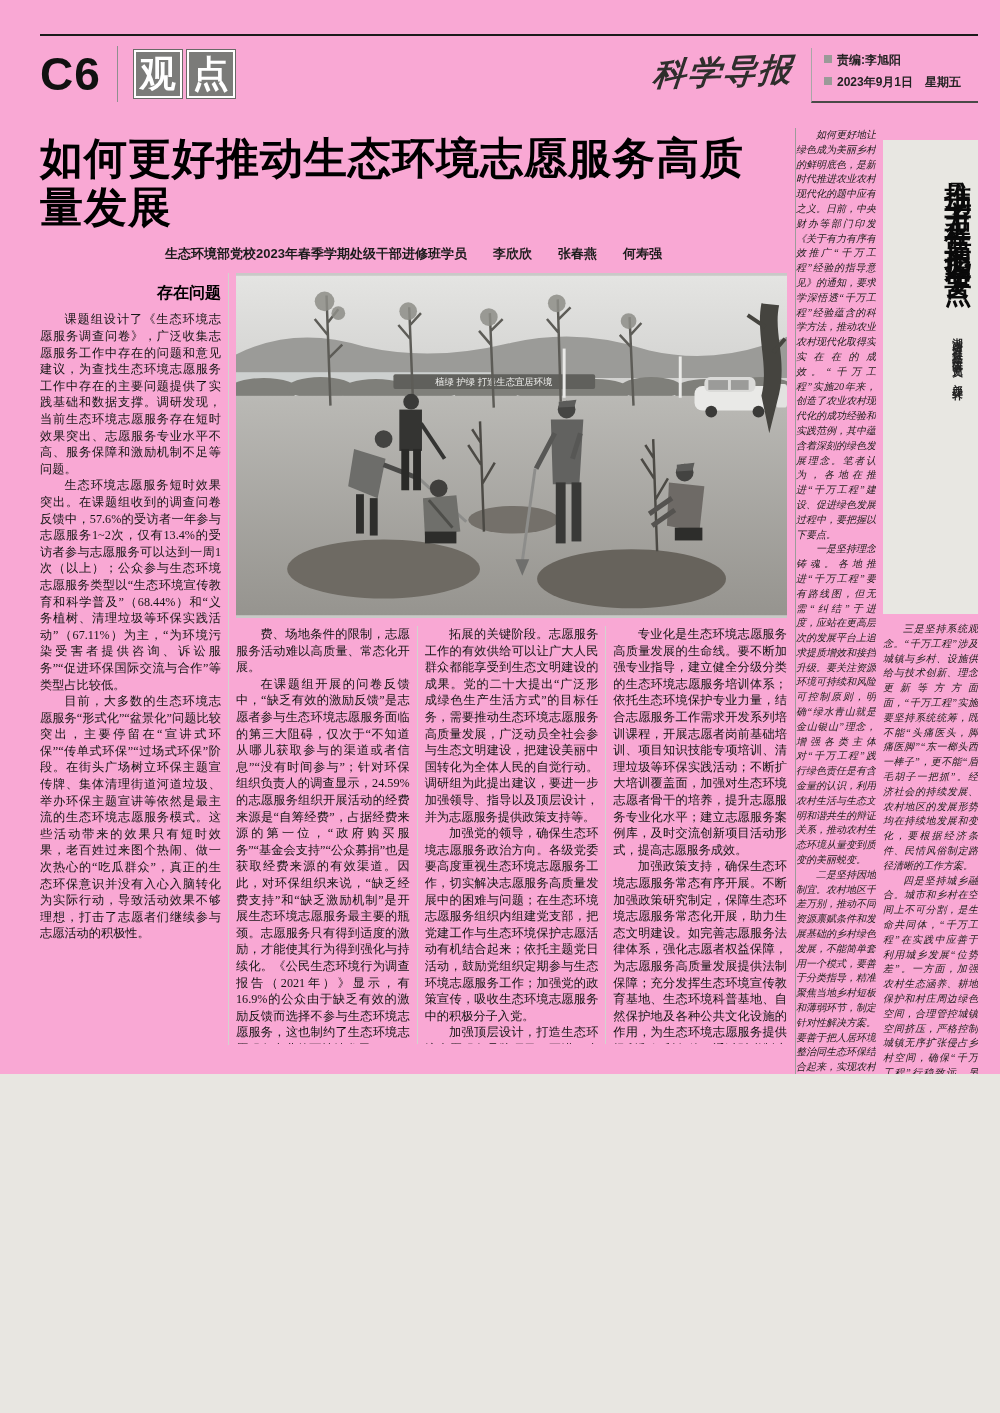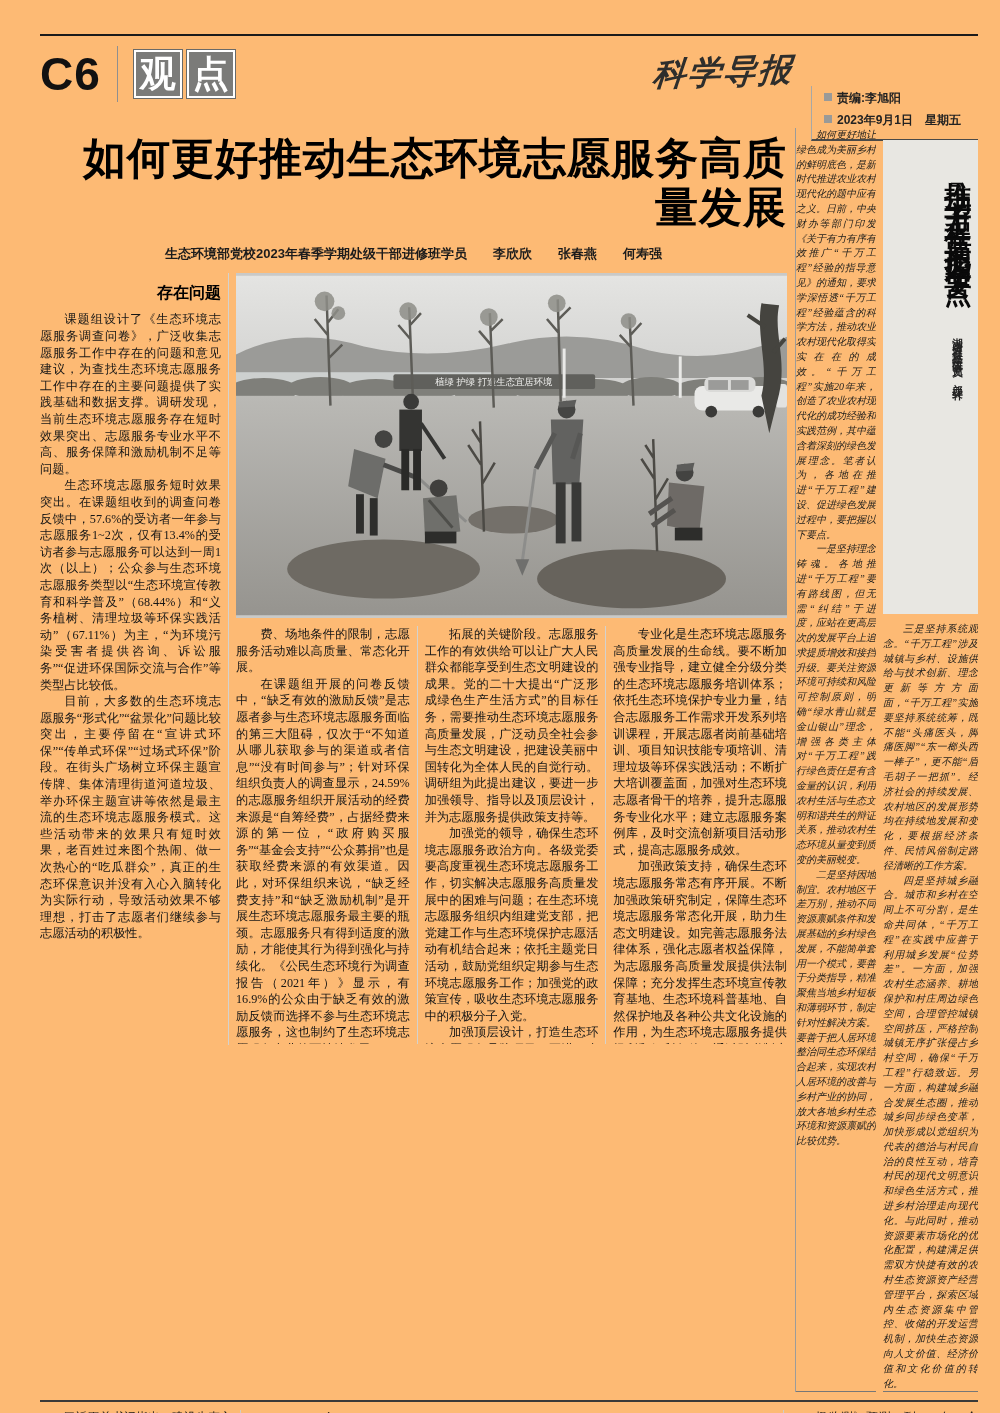--- a/index.html
+++ b/index.html
@@ -1,41 +1,41 @@
 <!DOCTYPE html>
 <html><head>
 <meta charset="utf-8">
 <style>
   html,body{margin:0;padding:0;background:#e8e6e1;}
-  .page{position:relative;width:1000px;height:1413px;margin:0 auto;background:#fdba74;
+  .page{position:relative;width:1000px;height:1074px;margin:0 auto;background:#f9a8d4;
         box-sizing:border-box;padding:0 22px 0 40px;overflow:hidden;
         font-family:"Liberation Serif","DejaVu Serif",serif;color:#141414;}
   
   .header{border-top:2px solid #1b1b1b;margin-top:34px;padding-top:10px;height:74px;
           display:flex;justify-content:space-between;align-items:flex-start;}
   .header-left{display:flex;align-items:center;}
   .page-num{font:900 46px/1 "Liberation Sans","DejaVu Sans",sans-serif;color:#111;letter-spacing:1px;}
   .section-badge{display:flex;gap:5px;margin-left:16px;padding:4px 0 4px 16px;border-left:1px solid #8f8f8f;}
   .sec-block{width:48px;height:48px;background:#7b7b79;color:#fff;text-align:center;
              font:700 36px/48px "Liberation Sans","DejaVu Sans",sans-serif;
              box-shadow:inset 0 0 0 2px #fff,0 0 0 1px #6a6a68;}
   .header-right{display:flex;align-items:flex-start;gap:12px;margin-top:2px;}
   .masthead{font-family:"DejaVu Serif","Liberation Serif",serif;font-style:italic;font-weight:700;
             font-size:33px;line-height:1.1;color:#2e2e2c;transform:skewX(-7deg) rotate(-2deg);
             letter-spacing:2px;margin-right:6px;margin-top:6px;}
   .pub-info{border-left:1px solid #a8a8a6;border-bottom:2px solid #4a4a48;
             padding:2px 4px 8px 12px;min-width:150px;
-            font:700 12px/1.8 "Liberation Sans","DejaVu Sans",sans-serif;color:#222;margin-top:38px;}
+            font:700 12px/1.8 "Liberation Sans","DejaVu Sans",sans-serif;color:#222;}
   .pub-line{white-space:nowrap;}
   .sq{display:inline-block;width:8px;height:8px;background:#9a9a98;margin-right:5px;vertical-align:1px;}
   
   .main-wrap{display:flex;margin-top:8px;}
   .main-left{flex:1;min-width:0;}
   .main-headline{font:900 43px/1.15 "Liberation Sans","DejaVu Sans",sans-serif;color:#000;
-                 text-align:right;letter-spacing:1px;margin:6px 0 0;}
+                 text-align:left;letter-spacing:1px;margin:6px 0 0;}
   .main-byline{text-align:center;font:700 13px/1.4 "Liberation Sans","DejaVu Sans",sans-serif;
                color:#1c1c1c;margin:12px 0 10px;}
   .main-cols{display:flex;height:772px;overflow:hidden;}
   .mcol1{width:181px;overflow:hidden;padding-right:7px;}
   .main-right{flex:1;min-width:0;border-left:1px solid #d4d2ce;padding-left:7px;}
   .photo-wrap{width:100%;height:345px;overflow:hidden;background:#c9c9c7;}
   .photo-wrap svg{display:block;}
   .photo-cols{display:flex;height:418px;overflow:hidden;margin-top:8px;}
   .pcol{flex:1;min-width:0;overflow:hidden;padding:0 7px;}
   .pcol + .pcol{border-left:1px solid #d4d2ce;}

